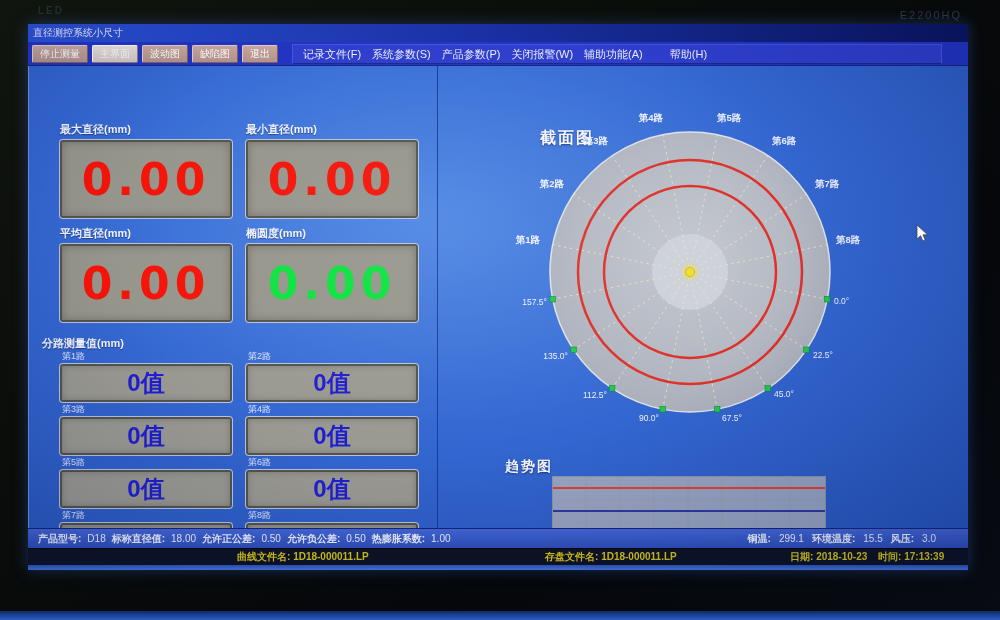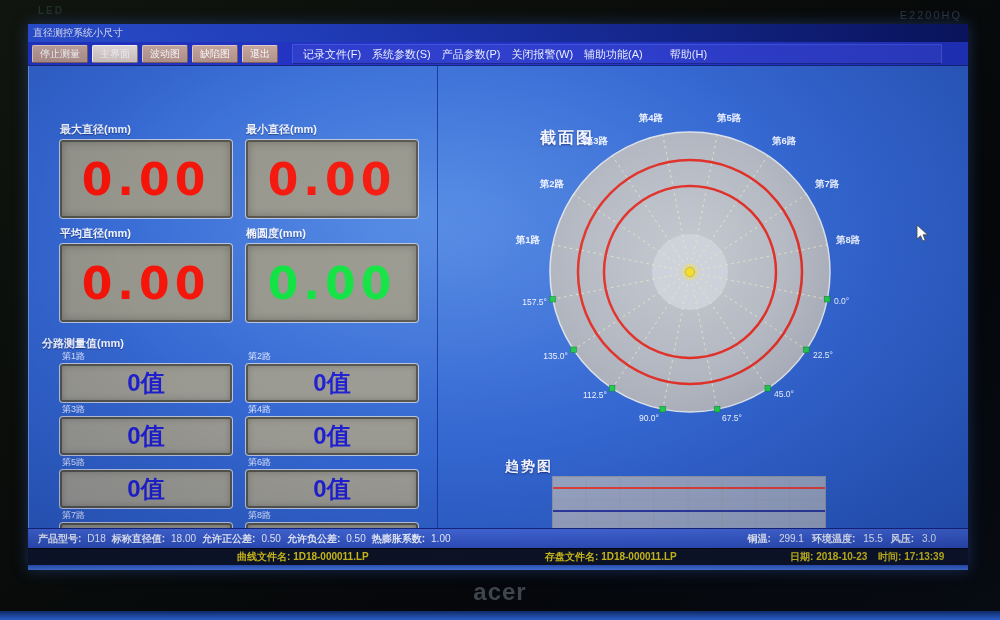--- a/index.html
+++ b/index.html
@@ -331,15 +331,14 @@
 
     <div class="screen-bottom-glow"></div>
 
     <svg class="cursor" width="14" height="20" viewBox="0 0 14 20">
       <polygon points="1,1 1,15 4.6,11.8 6.8,17 9.2,16 7,10.8 11.6,10.8" fill="#ffffff" stroke="#444" stroke-width="0.8"></polygon>
     </svg>
 
     <div class="vignette"></div>
   </div>
 
-  <div class="bezel-logo">acer</div>
   <div class="bottom-strip"></div>
 </div>
 
 </body></html>

